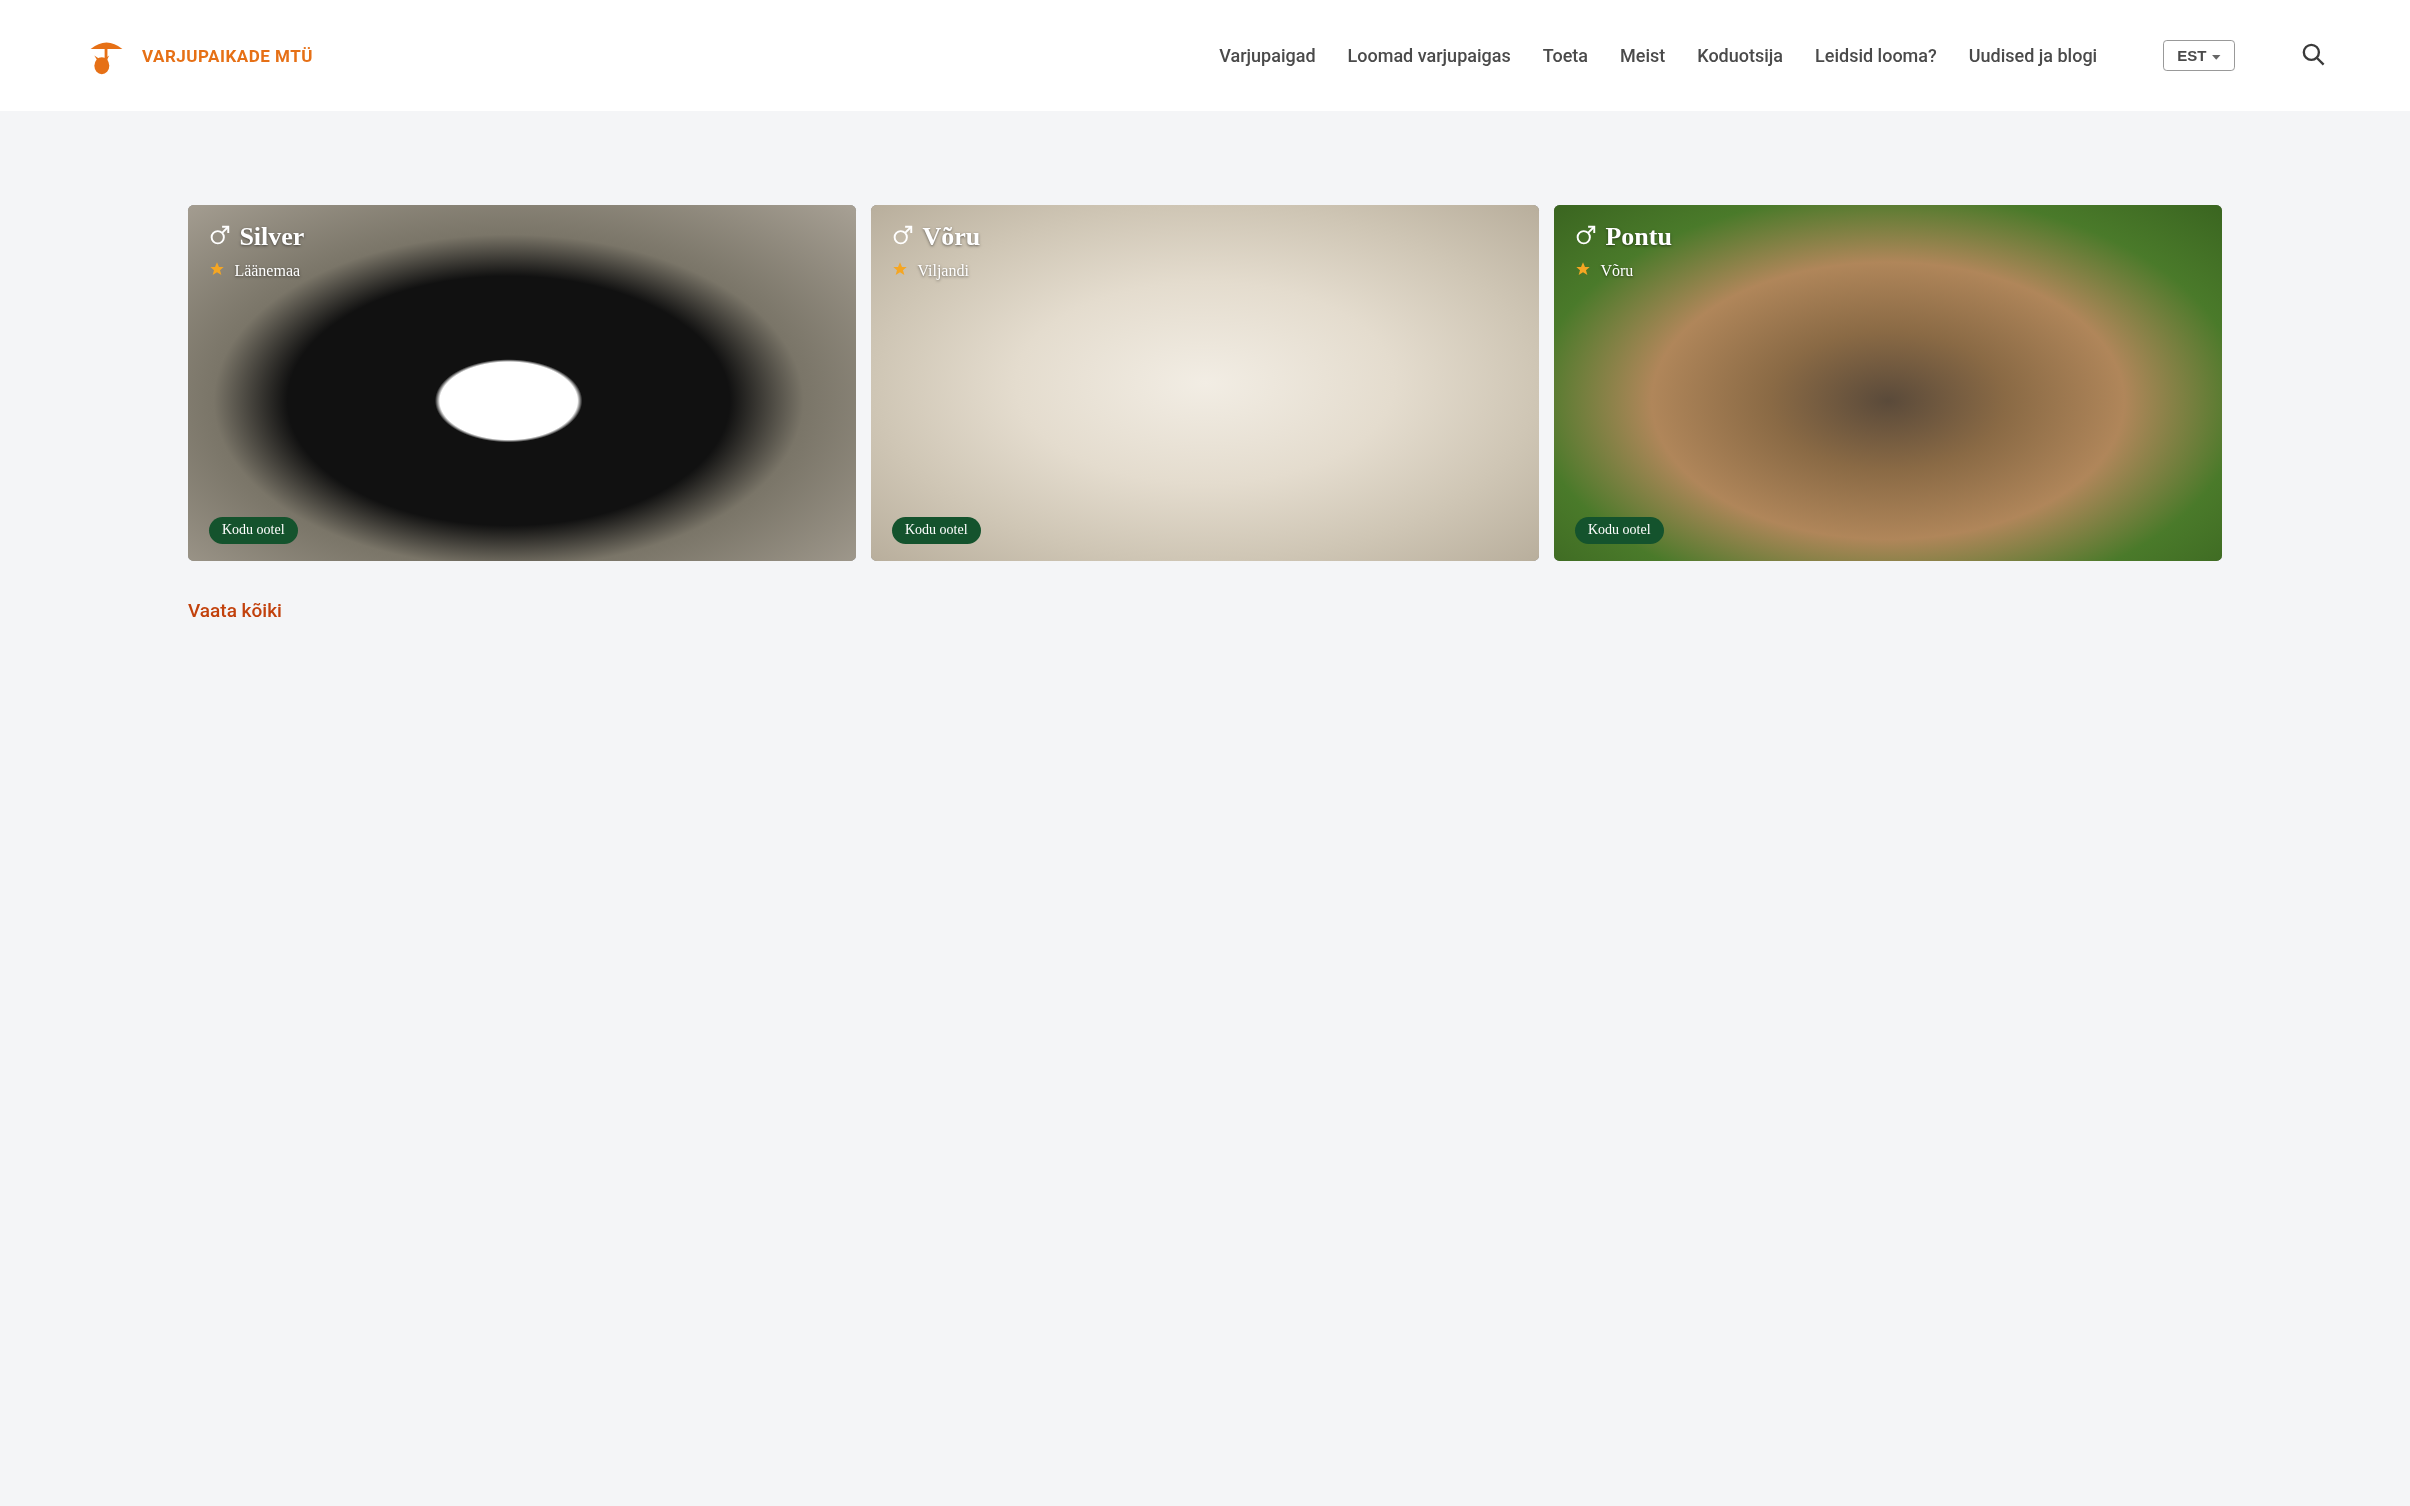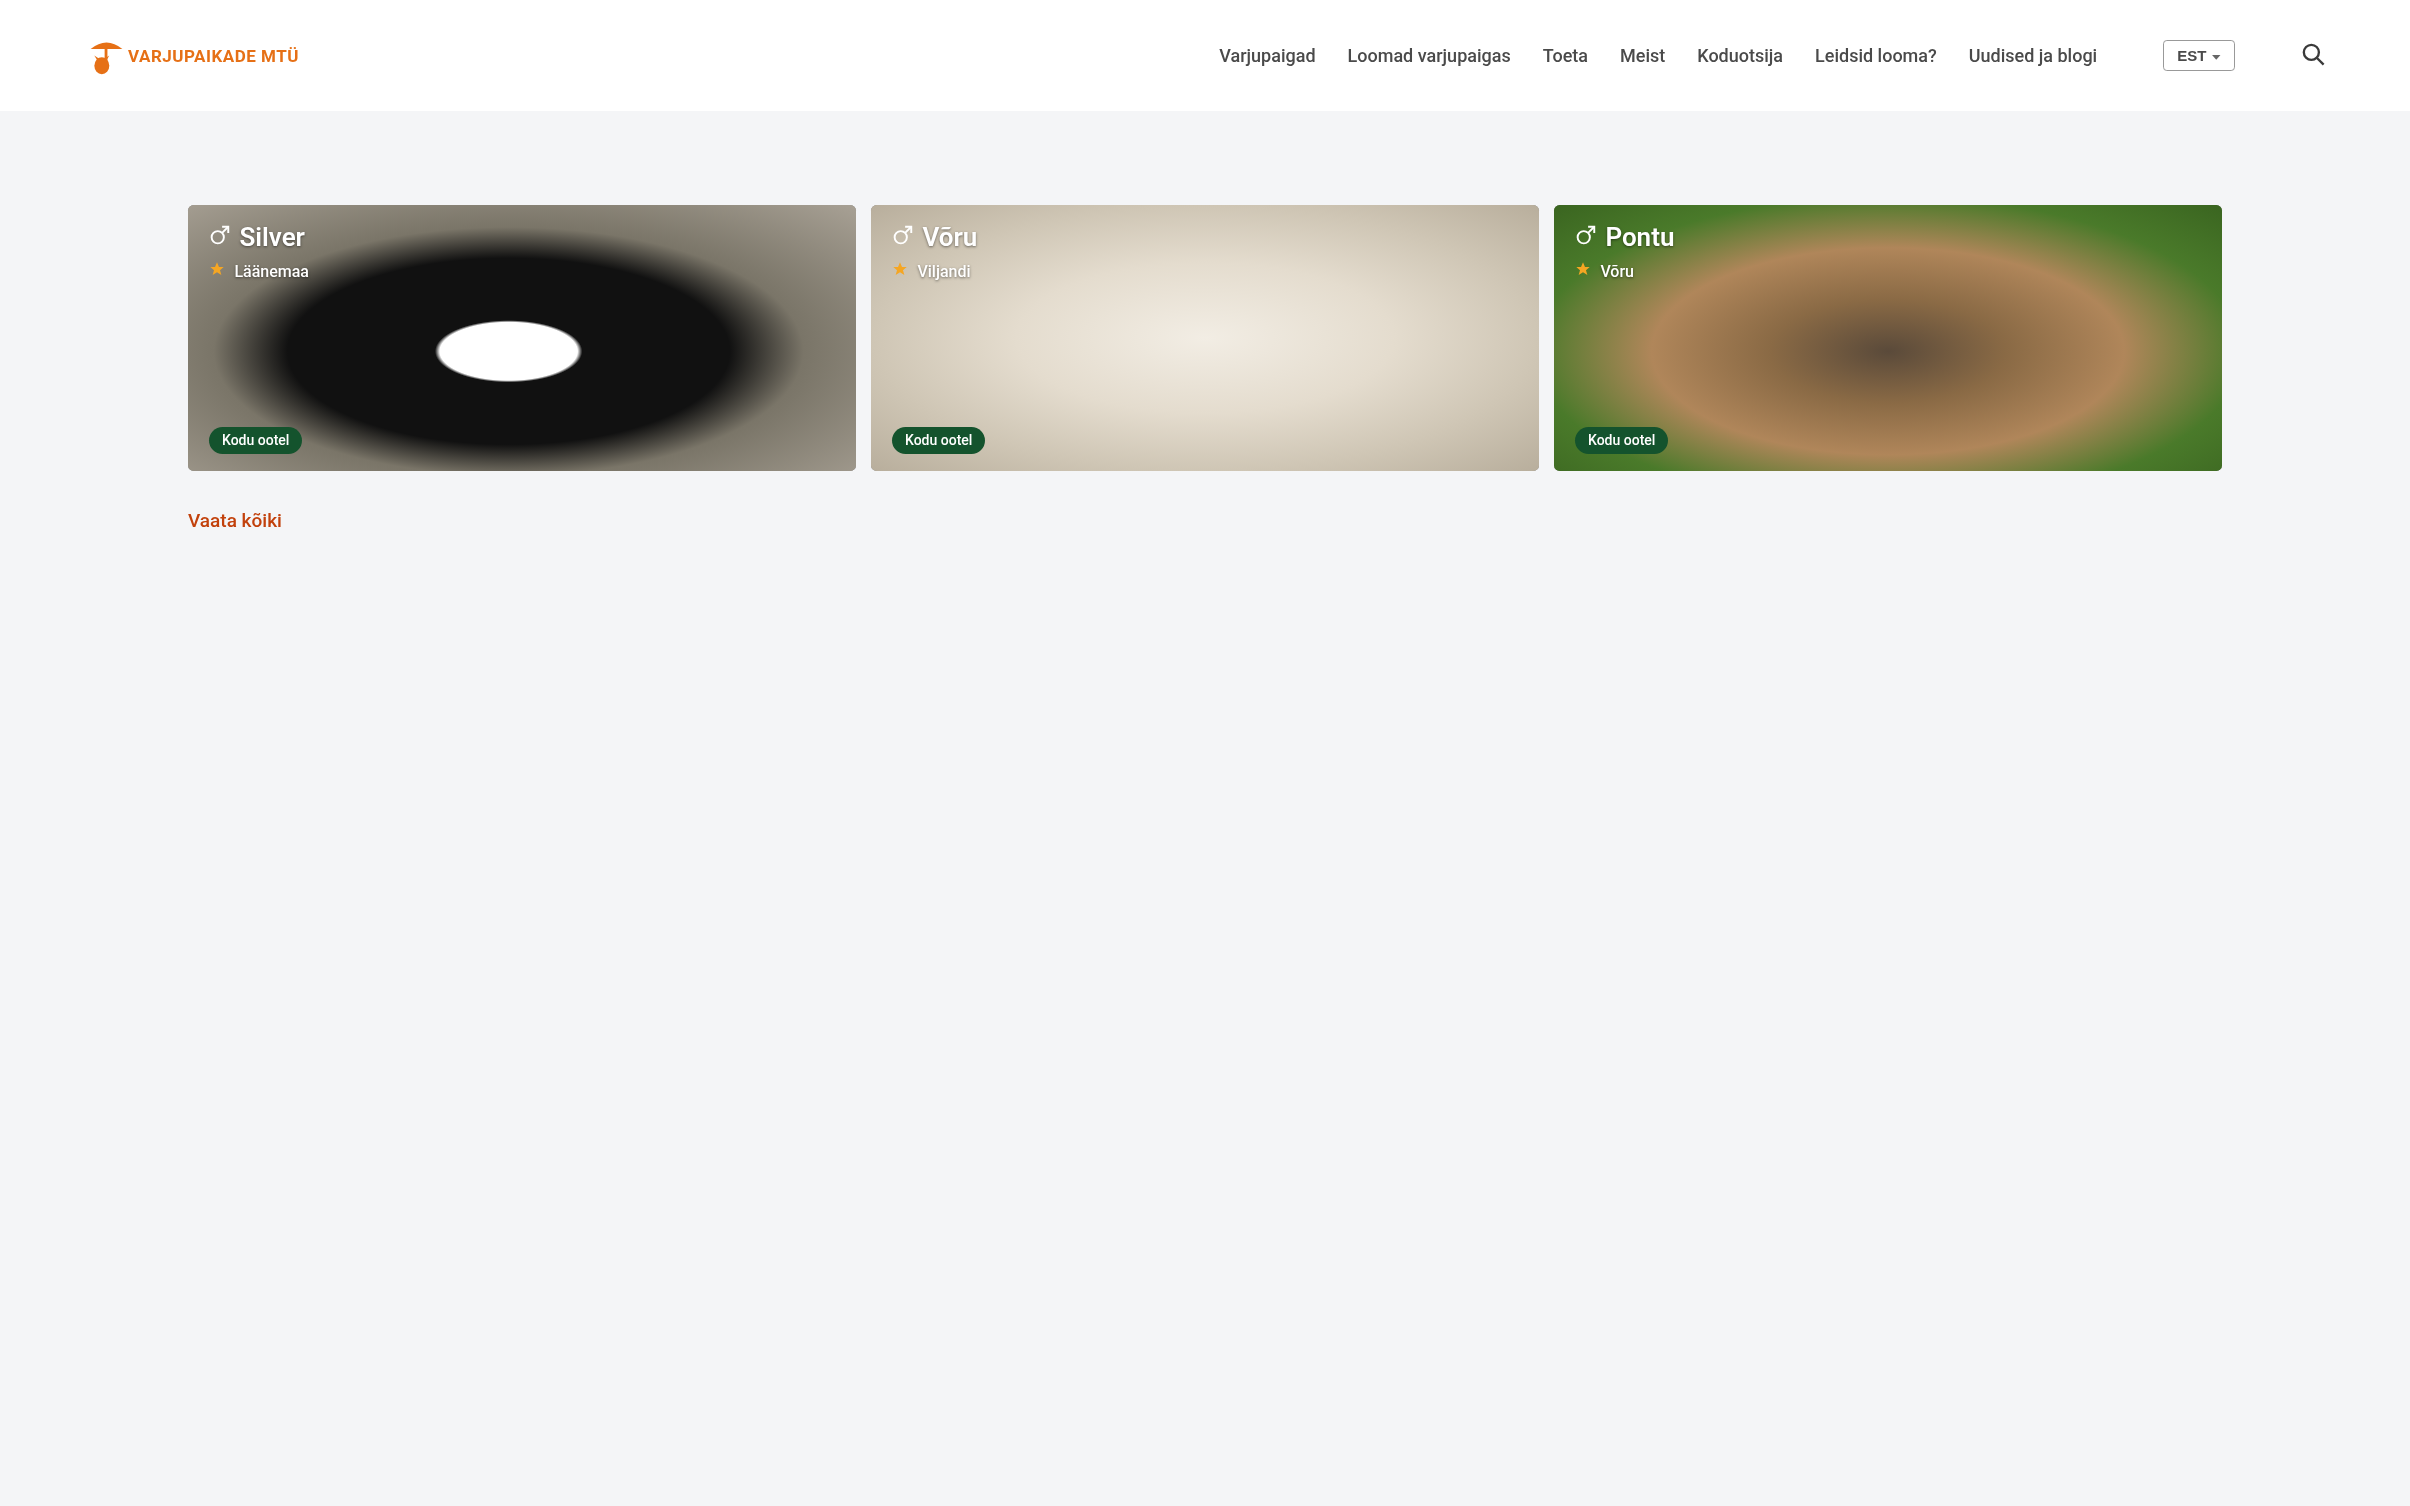--- a/index.html
+++ b/index.html
@@ -1,28 +1,28 @@
 <!DOCTYPE html>
 <html style="font-size:15px"><head>
 <meta charset="utf-8">
 <style>
 * { margin: 0; padding: 0; box-sizing: border-box; }
 body { font-family: -apple-system, BlinkMacSystemFont, 'Segoe UI', Roboto, sans-serif; background: #f4f5f7; color: #3a3a3a; }
 .header { background: #fff; height: 111px; display: flex; align-items: center; padding: 0 85px; gap: 38px; }
-.logo { display: flex; align-items: center; gap: 0; margin-right: auto; }
+.logo { display: flex; align-items: center; gap: 14px; margin-right: auto; }
 .logo-mark { position: relative; width: 43px; height: 43px; }
 .logo-text { color: #e67016; font-weight: 700; font-size: 17px; letter-spacing: 0.5px; }
 .nav { display: flex; gap: 32px; align-items: center; }
 .nav a { text-decoration: none; color: #4a4a4a; font-size: 18px; font-weight: 500; }
 .lang-btn { border: 0.9px solid #999; background: #fff; padding: 5.6px 13px; border-radius: 3.8px; font-size: 15px; color: #4a4a4a; display: flex; align-items: center; gap: 5.6px; cursor: pointer; margin-left: 28px; font-weight: bold; }
 .search-btn { background: none; border: none; cursor: pointer; margin-left: 28px; }
 .main { padding: 94px 188px 113px; }
 .section-title { font-size: 38px; font-weight: 500; color: #3a3a3a; margin-bottom: 47px; }
 .cards { display: flex; gap: 15px; }
-.card { position: relative; flex: 1; height: 266px; border-radius: 5.6px; overflow: hidden; cursor: pointer; background: #888; }
+.card { position: relative; flex: 1; height: 356px; border-radius: 5.6px; overflow: hidden; cursor: pointer; background: #888; font-family: Liberation Serif, serif; }
 .card-img { position: absolute; inset: 0; }
 .card-overlay { position: absolute; top: 17px; left: 21px; right: 21px; color: #fff; text-shadow: 0 0.9px 2.8px rgba(0,0,0,0.5); }
 .card-title-row { display: flex; align-items: center; gap: 9.4px; }
 .card-title { font-size: 26px; font-weight: 600; }
 .card-loc-row { display: flex; align-items: center; gap: 9.4px; margin-top: 9.4px; }
 .card-loc { font-size: 16px; font-weight: 500; }
 .status-badge { position: absolute; bottom: 17px; left: 21px; background: #14532d; color: #fff; padding: 5.6px 13px; border-radius: 15px; font-size: 14px; font-weight: 500; }
 .view-all { display: inline-block; margin-top: 38px; color: #c2410c; font-size: 19px; font-weight: 500; text-decoration: none; }
 .male-icon { width: 21px; height: 21px; }
 .star-icon { width: 16px; height: 16px; }

